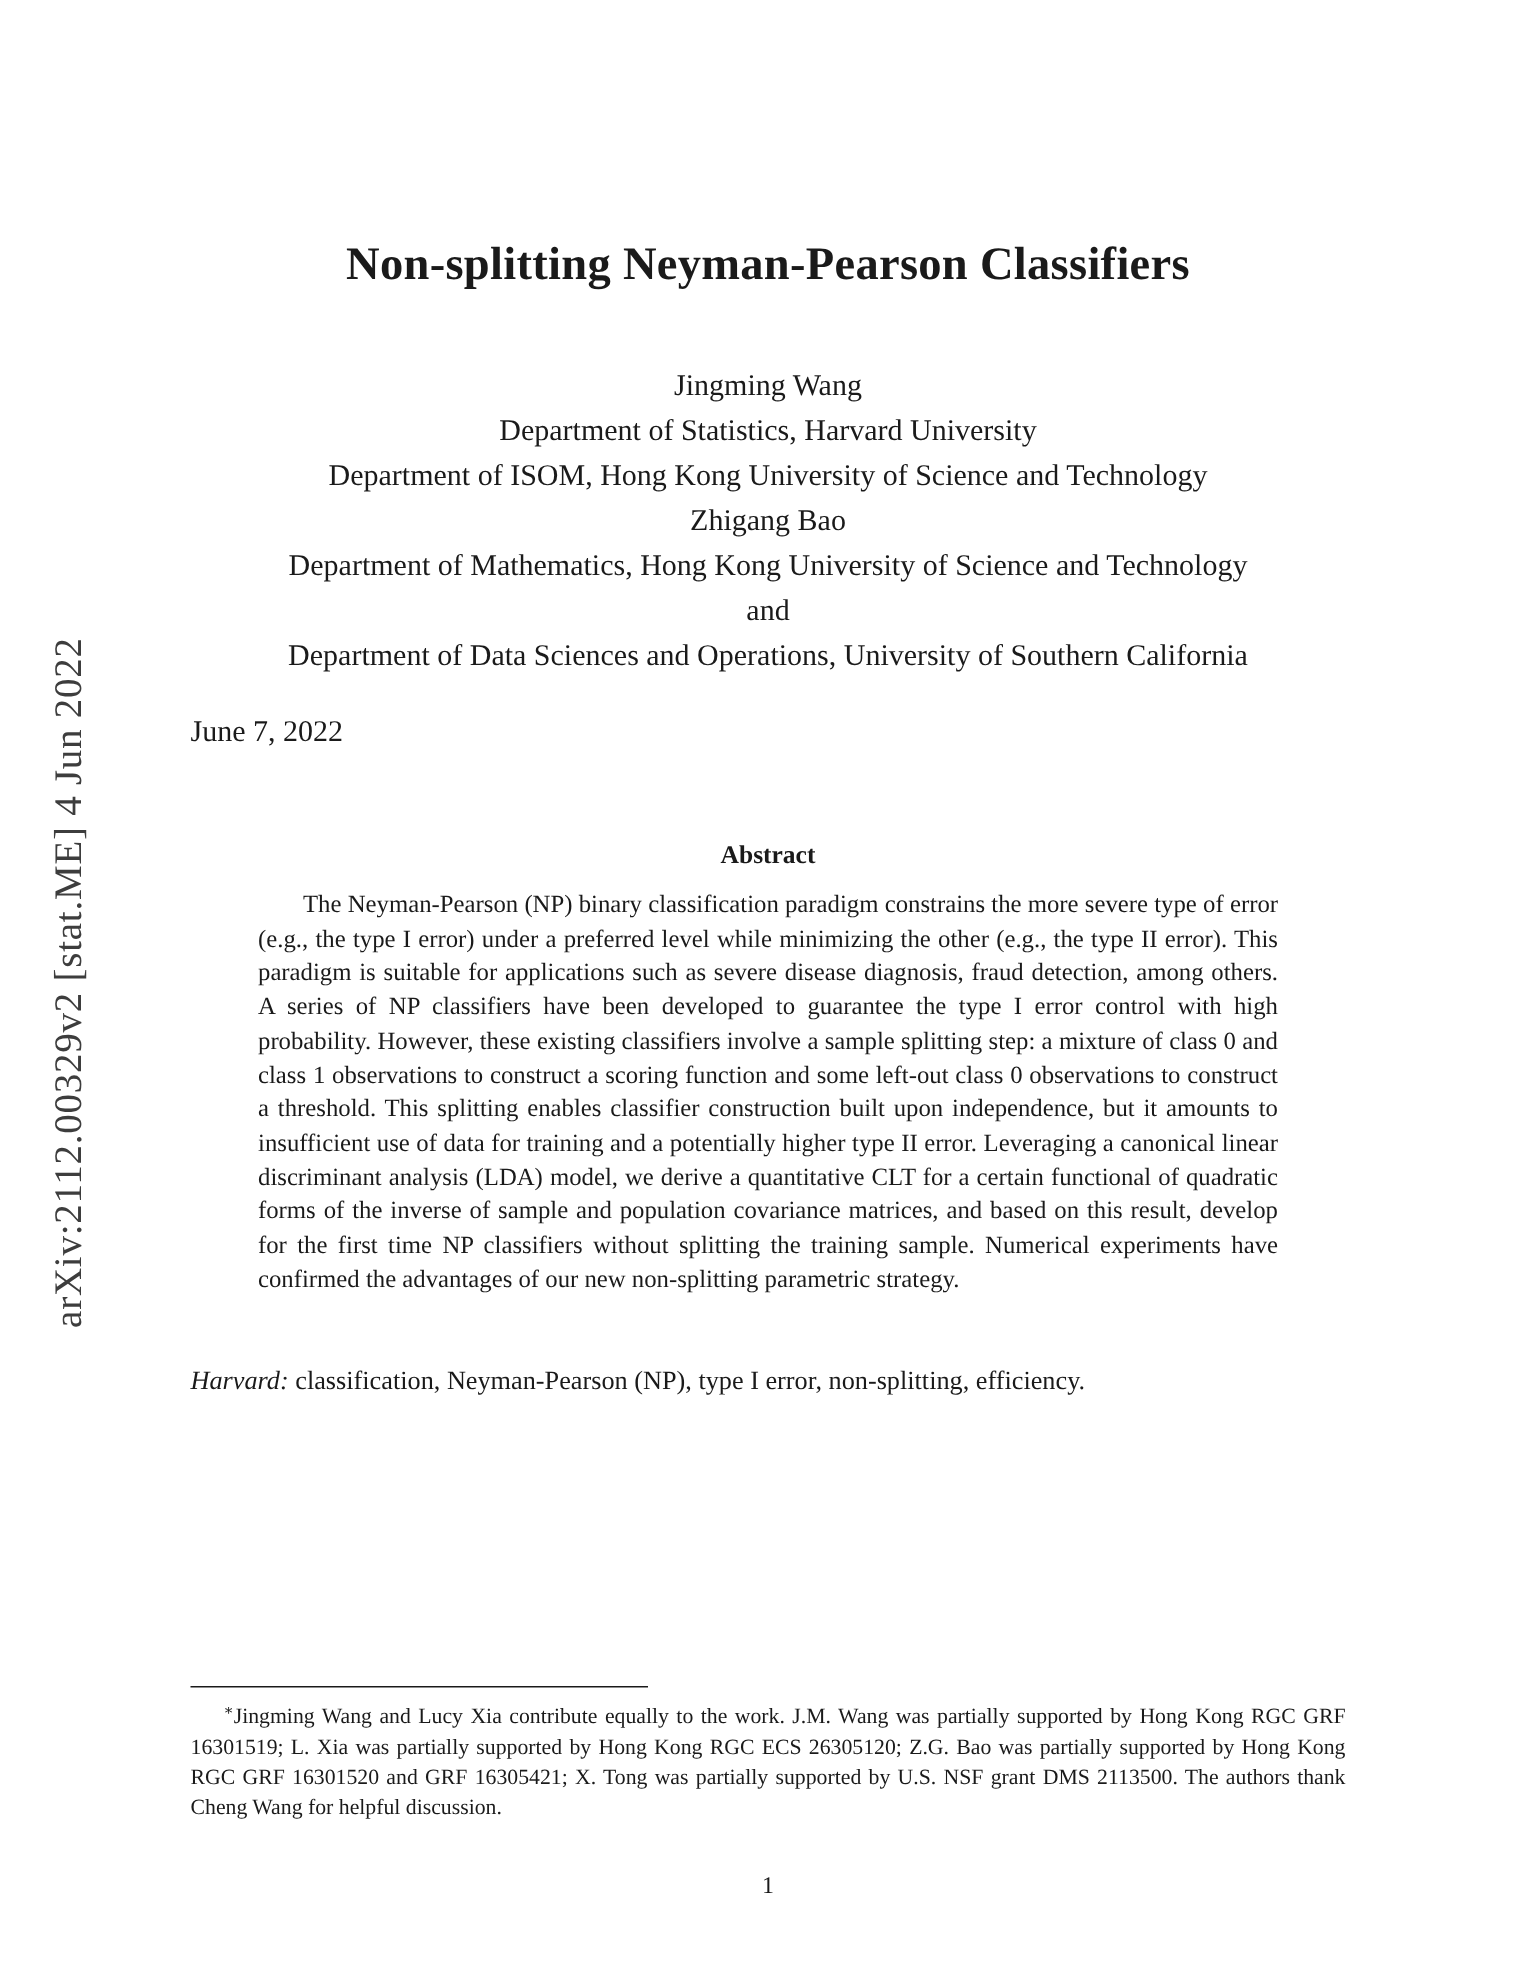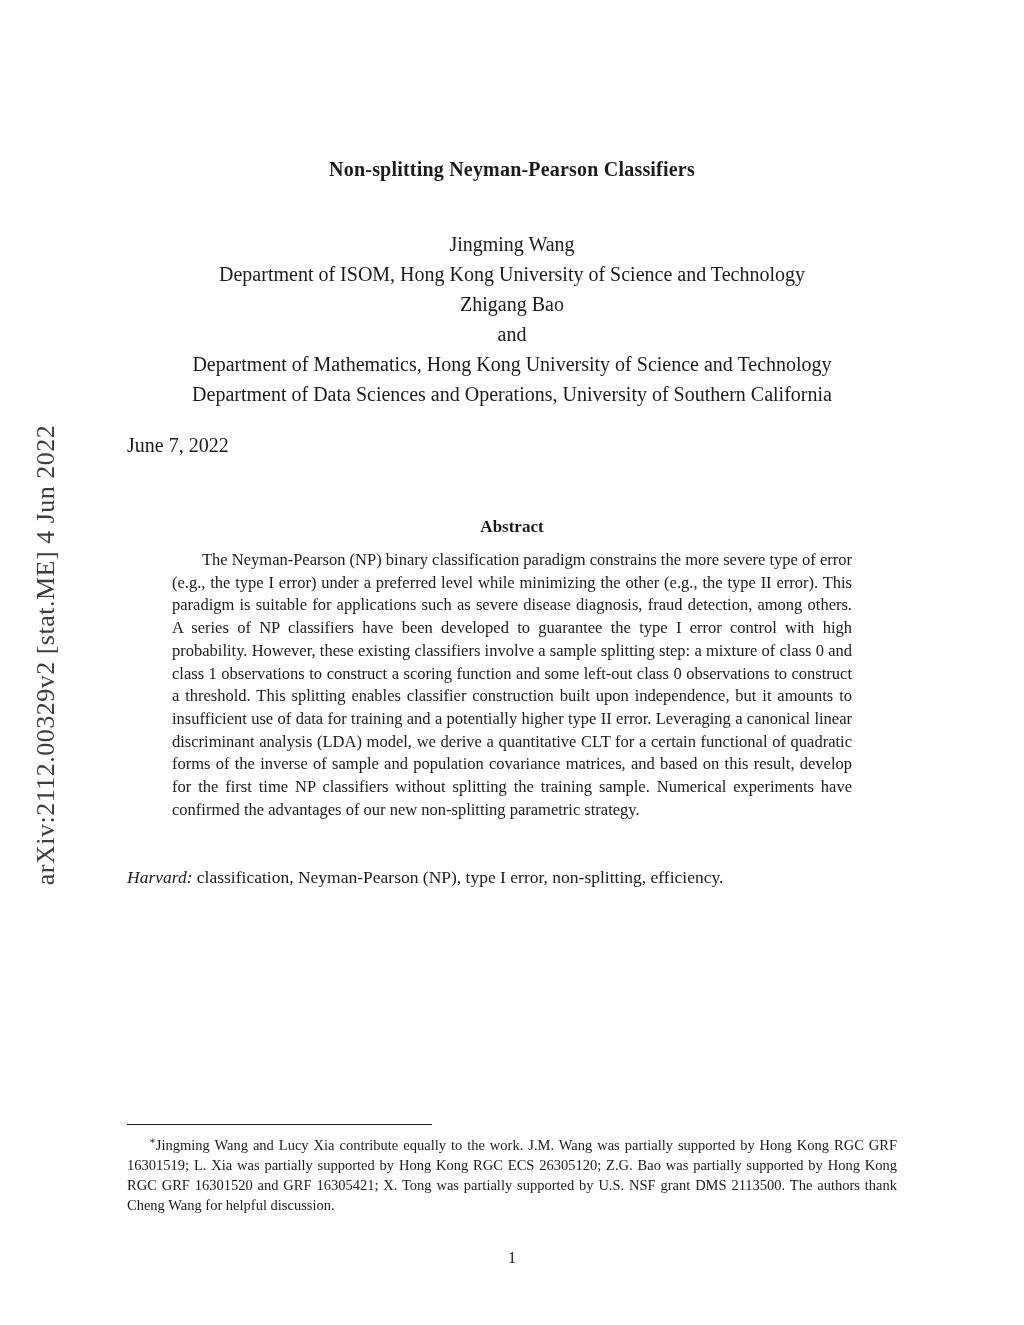--- a/index.html
+++ b/index.html
@@ -26,21 +26,21 @@
     color: #3d3d3d;
     letter-spacing: 0.5px;
   }
   .content {
     padding: 0 127px;
   }
   .title {
     margin: 0;
     padding-top: 158px;
     text-align: center;
-    font-size: 20px;
+    font-size: 31px;
     font-weight: bold;
     letter-spacing: 0.2px;
   }
   .authors {
     margin-top: 48px;
     text-align: center;
     font-size: 20px;
     line-height: 30px;
   }
   .author-line sup {
@@ -115,24 +115,25 @@
 <div class="page">
 
   <div class="arxiv-watermark">arXiv:2112.00329v2  [stat.ME]  4 Jun 2022</div>
 
   <div class="content">
 
     <h1 class="title">Non-splitting Neyman-Pearson Classifiers</h1>
 
     <div class="authors">
       <div class="author-line">Jingming Wang</div>
+      <div class="author-line">Department of Statistics, Harvard University</div>
       <div class="author-line">Department of ISOM, Hong Kong University of Science and Technology</div>
       <div class="author-line">Zhigang Bao</div>
+      <div class="author-line">Department of Mathematics, Hong Kong University of Science and Technology</div>
       <div class="author-line">and</div>
-      <div class="author-line">Department of Mathematics, Hong Kong University of Science and Technology</div>
       <div class="author-line">Department of Data Sciences and Operations, University of Southern California</div>
     </div>
 
     <div class="date">June 7, 2022</div>
 
     <div class="abstract">
       <div class="abstract-heading">Abstract</div>
       <p class="abstract-text">The Neyman-Pearson (NP) binary classification paradigm constrains the more severe type of error (e.g., the type I error) under a preferred level while minimizing the other (e.g., the type II error). This paradigm is suitable for applications such as severe disease diagnosis, fraud detection, among others. A series of NP classifiers have been developed to guarantee the type I error control with high probability. However, these existing classifiers involve a sample splitting step: a mixture of class 0 and class 1 observations to construct a scoring function and some left-out class 0 observations to construct a threshold. This splitting enables classifier construction built upon independence, but it amounts to insufficient use of data for training and a potentially higher type II error. Leveraging a canonical linear discriminant analysis (LDA) model, we derive a quantitative CLT for a certain functional of quadratic forms of the inverse of sample and population covariance matrices, and based on this result, develop for the first time NP classifiers without splitting the training sample. Numerical experiments have confirmed the advantages of our new non-splitting parametric strategy.</p>
     </div>
 

